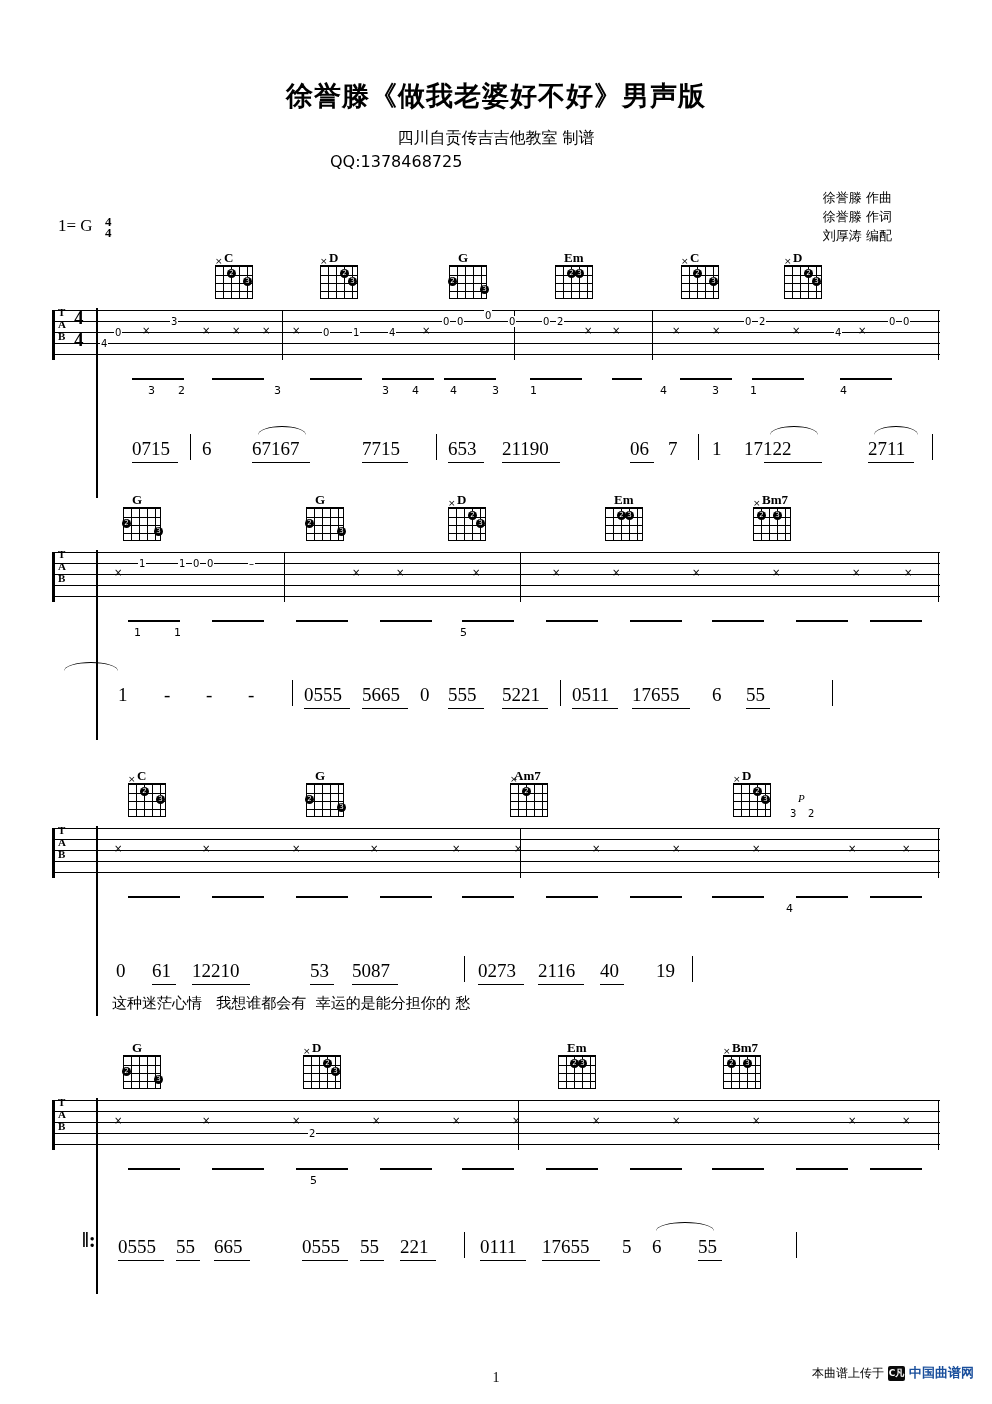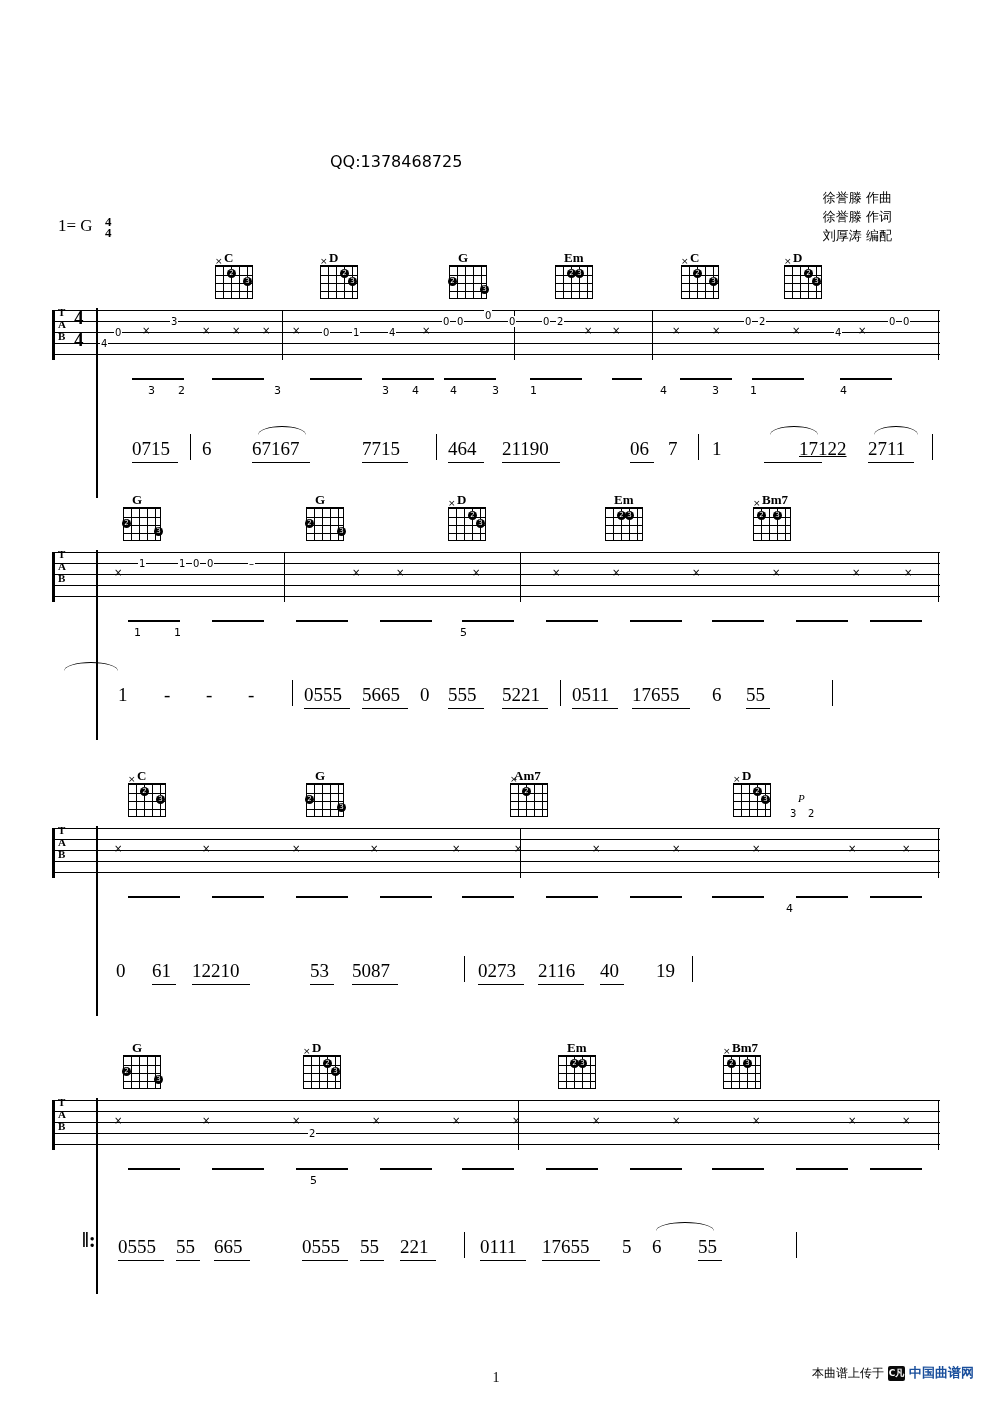--- a/index.html
+++ b/index.html
@@ -77,20 +77,22 @@
   .footer .blue{color:#1a4f9c;font-weight:bold;font-size:13px;}
 
   .brace{position:absolute;left:44px;width:10px;border-left:2px solid #000;}
   .curve{position:absolute;border-top:1px solid #000;border-radius:50%/100% 100% 0 0;height:8px;}
 </style>
 </head>
 <body>
 
 <div class="page">
 
+  <div class="title">徐誉滕《做我老婆好不好》男声版</div>
+  <div class="subtitle1">四川自贡传吉吉他教室 制谱</div>
   <div class="subtitle2">QQ:1378468725</div>
 
   <div class="credits">
     <div>徐誉滕 作曲</div>
     <div>徐誉滕 作词</div>
     <div>刘厚涛 编配</div>
   </div>
 
   <div class="keysig">
     <span>1= G</span>
@@ -273,29 +275,29 @@
     </div>
 
     <div style="position:absolute;top:188px;left:0;width:888px;">
       <span class="jianpu" style="left:80px;">0715</span>
       <span class="abs" style="left:80px;top:24px;width:46px;border-top:1px solid #000;"></span>
       <span class="jianpu" style="left:150px;">6</span>
       <span class="jianpu" style="left:200px;">67167</span>
       <span class="abs" style="left:200px;top:24px;width:58px;border-top:1px solid #000;"></span>
       <span class="jianpu" style="left:310px;">7715</span>
       <span class="abs" style="left:310px;top:24px;width:46px;border-top:1px solid #000;"></span>
-      <span class="jianpu" style="left:396px;">464</span>
+      <span class="jianpu" style="left:396px;">653</span>
       <span class="abs" style="left:396px;top:24px;width:36px;border-top:1px solid #000;"></span>
       <span class="jianpu" style="left:450px;">21190</span>
       <span class="abs" style="left:450px;top:24px;width:58px;border-top:1px solid #000;"></span>
       <span class="jianpu" style="left:578px;">06</span>
       <span class="abs" style="left:578px;top:24px;width:24px;border-top:1px solid #000;"></span>
       <span class="jianpu" style="left:616px;">7</span>
       <span class="jianpu" style="left:660px;">1</span>
-      <span class="jianpu" style="left:747px;text-decoration:underline;">17122</span>
+      <span class="jianpu" style="left:692px;">17122</span>
       <span class="abs" style="left:712px;top:24px;width:58px;border-top:1px solid #000;"></span>
       <span class="jianpu" style="left:816px;">2711</span>
       <span class="abs" style="left:816px;top:24px;width:46px;border-top:1px solid #000;"></span>
 
       <span class="abs" style="left:138px;top:-4px;height:26px;border-left:1px solid #000;"></span>
       <span class="abs" style="left:384px;top:-4px;height:26px;border-left:1px solid #000;"></span>
       <span class="abs" style="left:646px;top:-4px;height:26px;border-left:1px solid #000;"></span>
       <span class="abs" style="left:880px;top:-4px;height:26px;border-left:1px solid #000;"></span>
 
       <span class="curve" style="left:206px;top:-12px;width:48px;"></span>
@@ -587,20 +589,21 @@
       <span class="abs" style="left:412px;top:-4px;height:26px;border-left:1px solid #000;"></span>
       <span class="jianpu" style="left:426px;">0273</span>
       <span class="abs" style="left:426px;top:24px;width:46px;border-top:1px solid #000;"></span>
       <span class="jianpu" style="left:486px;">2116</span>
       <span class="abs" style="left:486px;top:24px;width:46px;border-top:1px solid #000;"></span>
       <span class="jianpu" style="left:548px;">40</span>
       <span class="abs" style="left:548px;top:24px;width:24px;border-top:1px solid #000;"></span>
       <span class="jianpu" style="left:604px;">19</span>
       <span class="abs" style="left:640px;top:-4px;height:26px;border-left:1px solid #000;"></span>
     </div>
+    <div class="lyrics" style="top:226px;left:60px;">这种迷茫心情   我想谁都会有  幸运的是能分担你的 愁</div>
 
     <div class="brace" style="top:58px;height:190px;"></div>
   </div>
 
   <div class="system" style="top:1040px;">
 
     <div class="abs chordname" style="left:80px;top:0;">G</div>
     <div class="cd" style="left:71px;top:15px;">
       <div class="grid">
           <i class="v" style="left:7px"></i>

